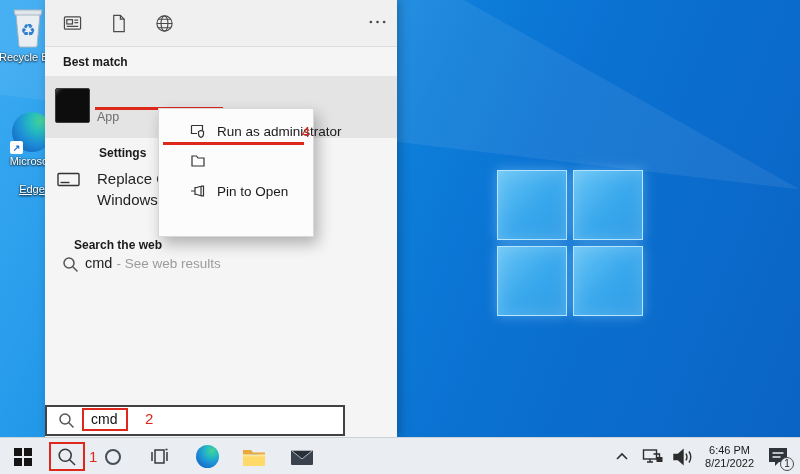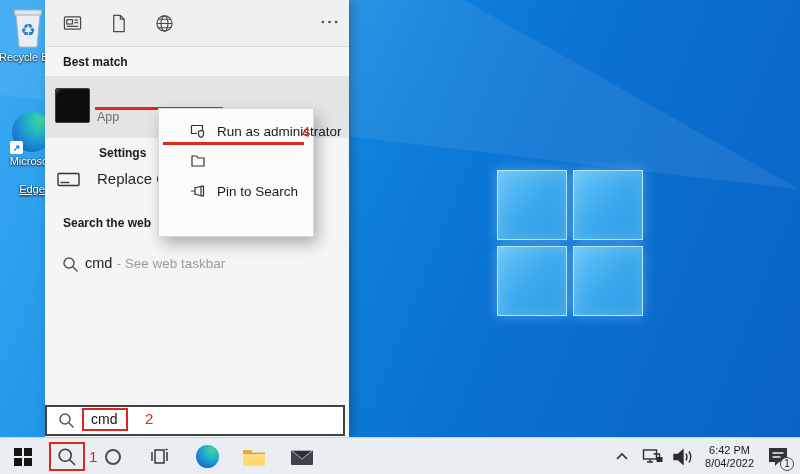--- a/index.html
+++ b/index.html
@@ -17,22 +17,22 @@
   .win-logo .pane{background:linear-gradient(135deg,#66c4f6 0%,#38a7ec 55%,#2f9ce6 100%);
     border:1px solid rgba(200,240,255,.85);box-shadow:0 0 12px rgba(150,215,255,.45), inset 0 0 18px rgba(255,255,255,.18);}
   
   .d-icon{position:absolute;z-index:1;text-align:center;}
   .d-icon .lbl{color:#fff;font-size:11px;line-height:12px;text-shadow:0 1px 2px rgba(0,0,0,.85),0 0 2px rgba(0,0,0,.6);margin-top:3px;white-space:nowrap;}
   .edge-ball{width:40px;height:40px;border-radius:50%;margin:0 auto;position:relative;
     background:radial-gradient(circle at 72% 22%,#49d296 0%,#25bcbe 26%,#1e8fd8 55%,#0d55b4 100%);}
   .edge-ball .shortcut{position:absolute;left:-2px;bottom:-2px;width:13px;height:13px;background:#fff;border-radius:2px;
     display:flex;align-items:center;justify-content:center;font-size:9px;color:#1b6fd0;font-weight:bold;}
   
-  #panel{position:absolute;left:45px;top:0;width:304px;height:437px;background:#f5f5f5;z-index:5;
-    box-shadow:3px 0 10px rgba(0,0,0,.25);text-align:right;}
+  #panel{position:absolute;left:45px;top:0;width:352px;height:437px;background:#f5f5f5;z-index:5;
+    box-shadow:3px 0 10px rgba(0,0,0,.25);}
   #panel .topbar{position:absolute;left:0;top:0;width:100%;height:47px;background:#f0f0f0;border-bottom:1px solid #dcdcdc;}
   .tabicon{position:absolute;top:14px;width:19px;height:19px;color:#4a4a4a;}
   .sec-header{position:absolute;left:18px;font-size:12px;font-weight:bold;color:#1a1a1a;}
   .bm-row{position:absolute;left:0;top:76px;width:100%;height:62px;background:#e4e4e4;}
   .cp-icon{position:absolute;left:10px;top:12px;width:35px;height:35px;border-radius:2px;border:1px solid #3c3c3c;
     background:linear-gradient(135deg,rgba(255,255,255,.28) 0%,rgba(255,255,255,.05) 9%,rgba(255,255,255,0) 14%),#0d0d0d;}
   .bm-title{position:absolute;left:52px;top:13px;font-size:15px;color:#151515;white-space:nowrap;}
   .bm-sub{position:absolute;left:52px;top:34px;font-size:12.5px;color:#6e6e6e;}
   .red{color:#de281b;}
   .red-underline{position:absolute;background:#de281b;height:3px;}
@@ -149,31 +149,31 @@
       <svg viewBox="0 0 24 16" width="24" height="16" fill="none" stroke="currentColor" stroke-width="1.4">
         <rect x="1" y="1.5" width="21" height="12" rx="1"></rect>
         <path d="M3.5 10.5 h9"></path>
       </svg>
     </span>
     <div class="set-text">
       <div>Replace Command Prompt with</div>
       <div>Windows PowerShell</div>
     </div>
 
-    <div class="sec-header" style="top:216px;">Search the web</div>
+    <div class="sec-header" style="top:238px;margin-left:11px;">Search the web</div>
     <div class="web-row">
       <span class="mag">
         <svg viewBox="0 0 17 17" width="17" height="17" fill="none" stroke="currentColor" stroke-width="1.5">
           <circle cx="7" cy="7" r="5"></circle>
             <path d="M10.8 10.8 L15.5 15.5"></path>
         </svg>
       </span>
       <div class="web-q">
         <span>cmd</span>
-        <span class="web-sfx">- See web taskbar</span>
+        <span class="web-sfx">- See web results</span>
       </div>
     </div>
 
     <div class="searchbox">
       <span class="mag">
         <svg viewBox="0 0 17 17" width="17" height="17" fill="none" stroke="currentColor" stroke-width="1.5">
           <circle cx="7" cy="7" r="5"></circle>
             <path d="M10.8 10.8 L15.5 15.5"></path>
         </svg>
       </span>
@@ -200,21 +200,21 @@
           <path d="M2 3 h4.5 l1.5 2 h6 v8 h-12 z"></path>
         </svg>
       </span>
     </div>
     <div class="m-item">
       <span class="mi">
         <svg viewBox="0 0 16 16" width="16" height="16" fill="none" stroke="currentColor" stroke-width="1.2">
           <path d="M1 8 h4 M5 4 v8 M5 5 l6 -1.8 v9.6 l-6 -1.8 M11 3.2 h2.5 v9.6 h-2.5"></path>
         </svg>
       </span>
-      <span class="lbl">Pin to Search</span>
+      <span class="lbl">Pin to Open</span>
     </div>
   </div>
 
   <div id="taskbar">
     <div class="tb-btn" style="left:8px;width:30px;">
       <span class="start-grid">
         <div></div>
           <div></div>
           <div></div>
           <div></div>
@@ -282,22 +282,22 @@
           <path d="M17.5 10 v-3 h-6"></path>
         </svg>
       </span>
       <span class="ticon">
         <svg viewBox="0 0 22 20" width="22" height="20" fill="none" stroke="currentColor" stroke-width="1.4">
           <path d="M2 7.5 h4 l5 -4.5 v14 l-5 -4.5 h-4 z" fill="currentColor"></path>
           <path d="M14 6.5 q2 3.5 0 7 M17 4.5 q3.5 5.5 0 11"></path>
         </svg>
       </span>
       <div class="clock">
-        <div>6:42 PM</div>
-        <div>8/04/2022</div>
+        <div>6:46 PM</div>
+        <div>8/21/2022</div>
       </div>
       <div class="notif">
         <span>
           <svg viewBox="0 0 24 24" width="24" height="24">
             <path d="M3 3 h18 v14 h-8 l-4 4 v-4 h-6 z" fill="#2f343a"></path>
             <path d="M6.5 8 h11 M6.5 12 h8" stroke="#eaeef2" stroke-width="1.6"></path>
           </svg>
         </span>
         <span class="badge">1</span>
       </div>

